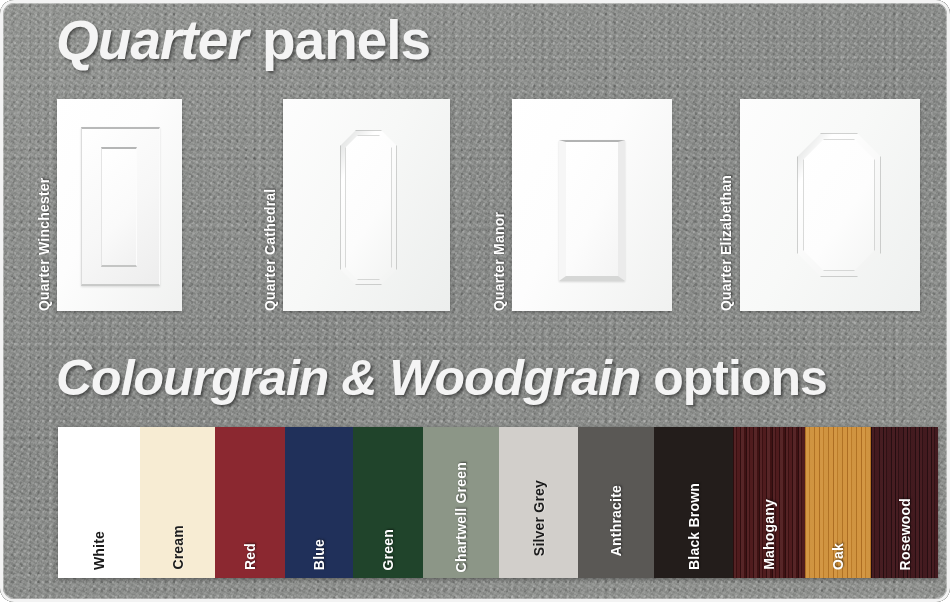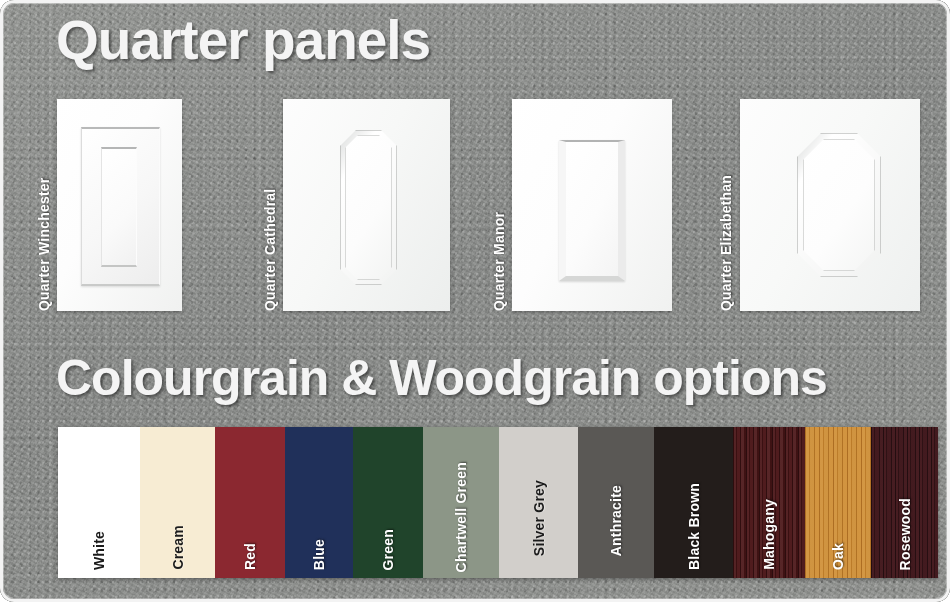--- a/index.html
+++ b/index.html
@@ -31,21 +31,21 @@
     pointer-events:none;box-shadow:inset 0 0 0 1px rgba(255,255,255,.35);
   }
 
   .h-title{
     position:absolute;color:#f4f4f4;white-space:nowrap;
     text-shadow:2px 2px 3px rgba(0,0,0,.45);
     letter-spacing:-1px;
   }
   #title-panels{left:56px;top:8px;font-size:55px;line-height:64px;}
   #title-options{left:56px;top:350px;font-size:50px;line-height:56px;}
-  .hv-bold{font-weight:bold;}
+  .hv-bold{font-weight:bold;font-style:italic;}
   .hv-light{font-weight:bold;}
 
   
   .panel-group{position:absolute;}
   .panel-label{
     position:absolute;left:0;bottom:0;
     writing-mode:vertical-rl;transform:rotate(180deg);
     color:#ffffff;font-size:14px;font-weight:bold;letter-spacing:.2px;
     text-shadow:1px 1px 2px rgba(0,0,0,.55);
     white-space:nowrap;

